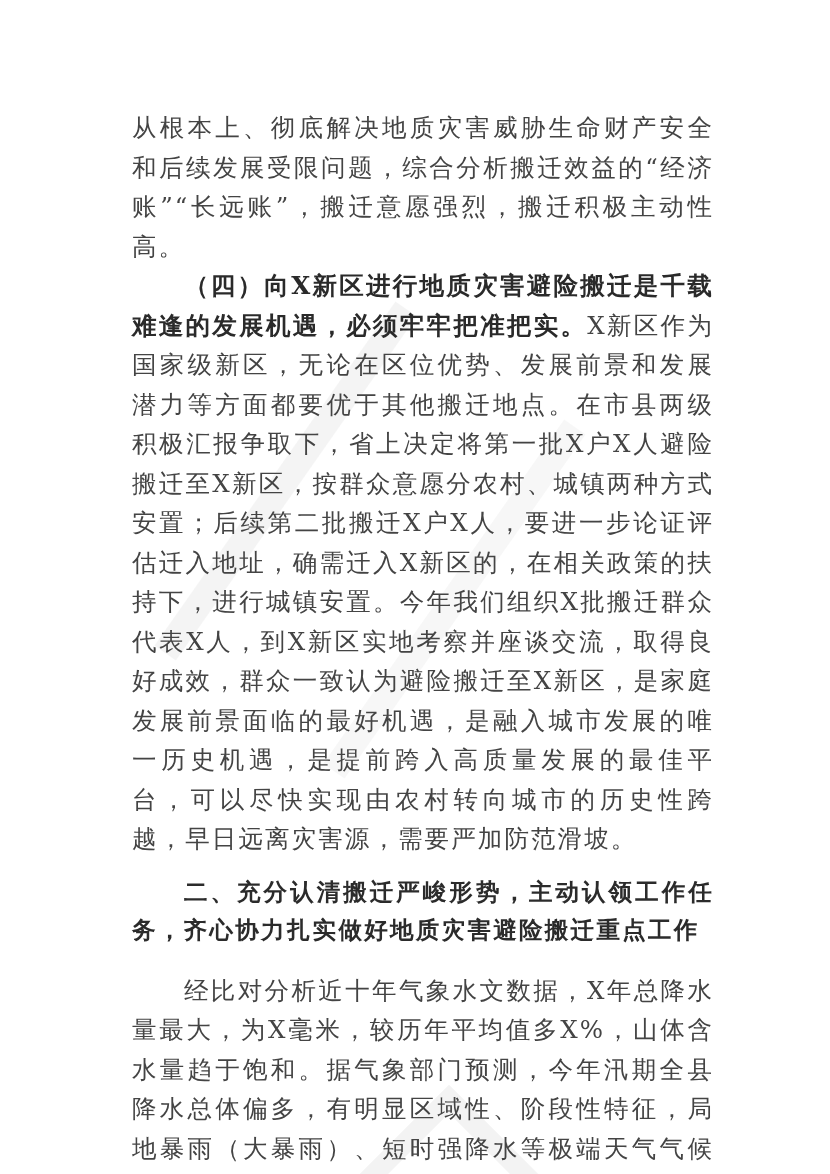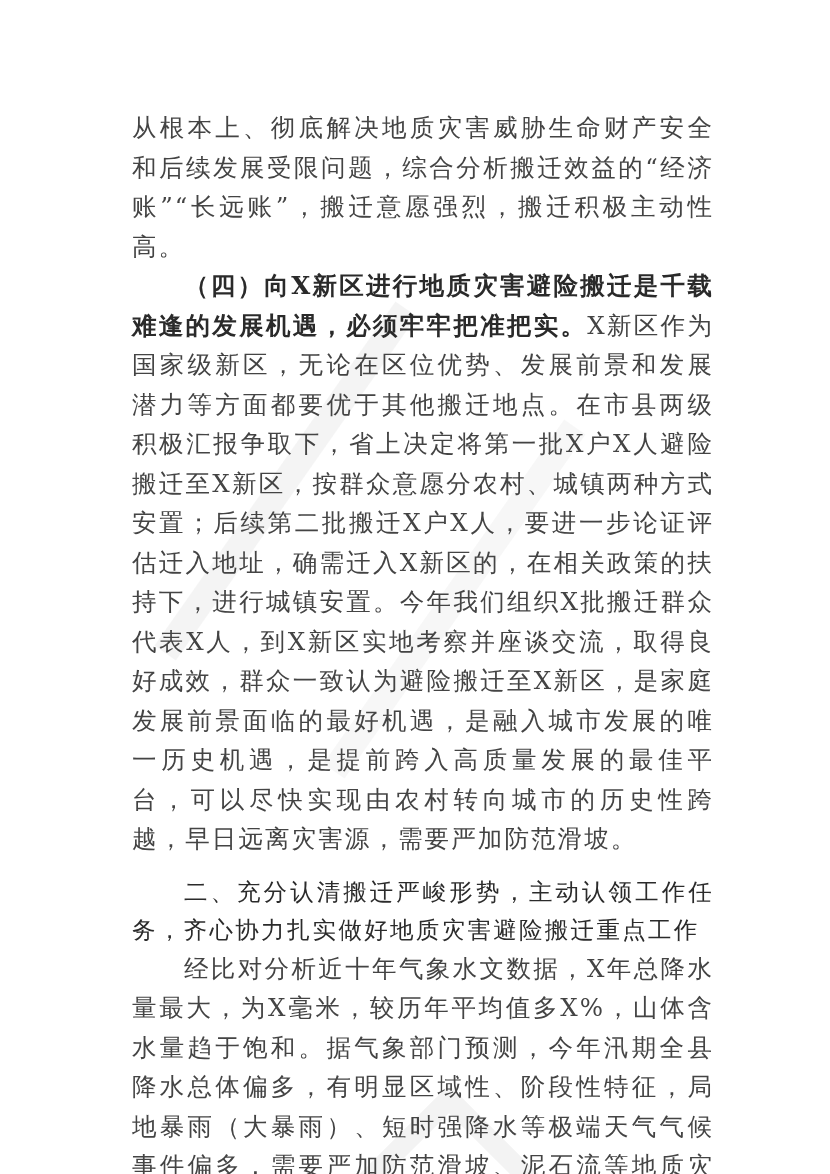--- a/index.html
+++ b/index.html
@@ -66,23 +66,23 @@
       text-indent: 52px;
     }
     .para + .para {
       margin-top: 0;
     }
     .bold-lead {
       font-weight: bold;
       color: #2a2a2a;
     }
     .heading {
-      margin: 14px 0 0 0;
+      margin: 14px 0 22px 0;
       font-family: "DejaVu Sans", "Liberation Sans", sans-serif;
-      font-weight: normal;
+      font-weight: bold;
       font-size: 23.5px;
       line-height: 38px;
       letter-spacing: 2.3px;
       color: #2b2b2b;
       text-indent: 52px;
       text-align: justify;
       word-break: break-all;
     }
     .p1 { }
     .p2 { margin-top: 1px; }

